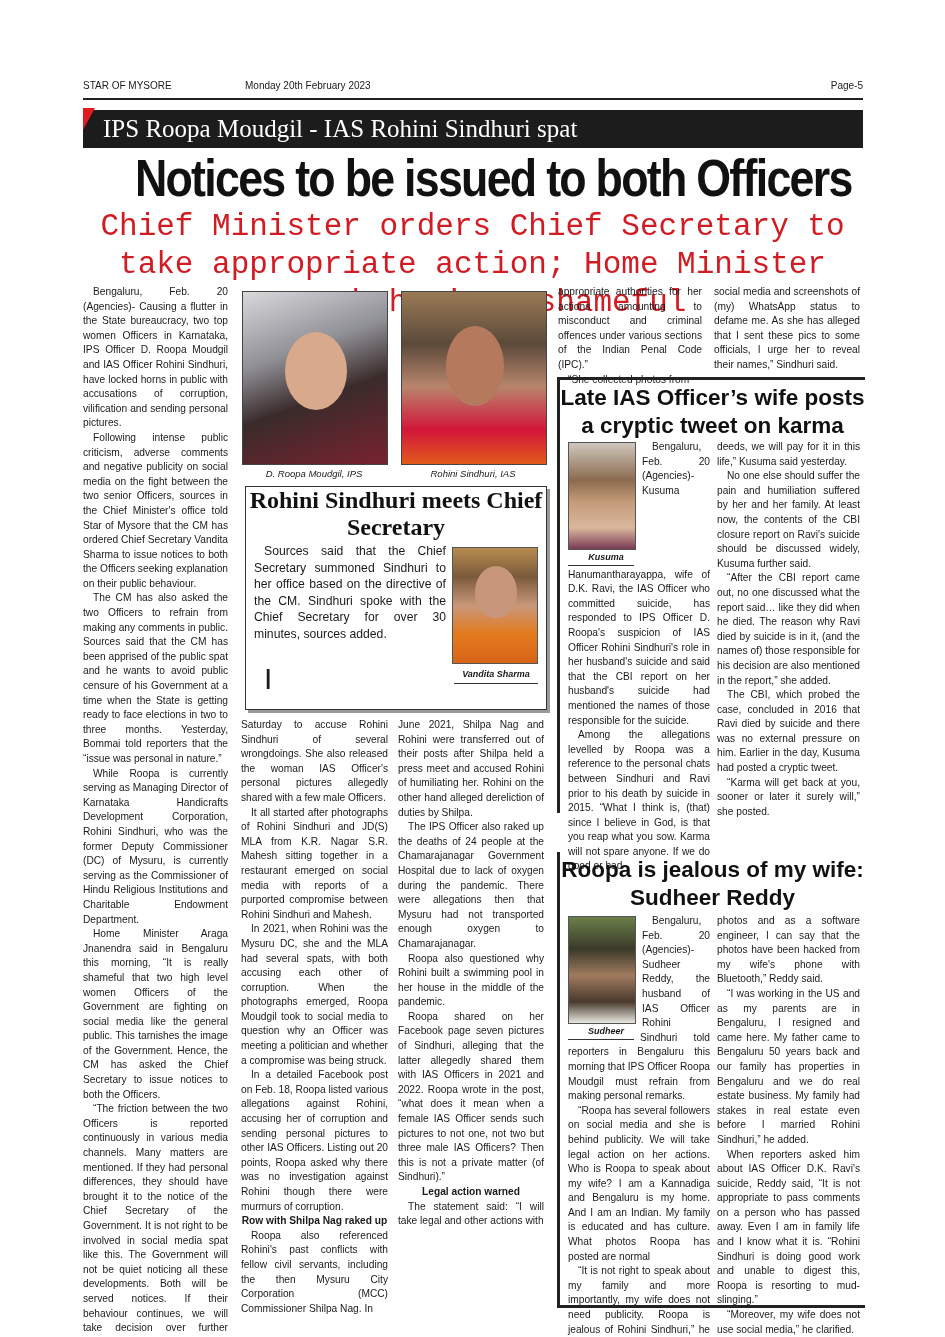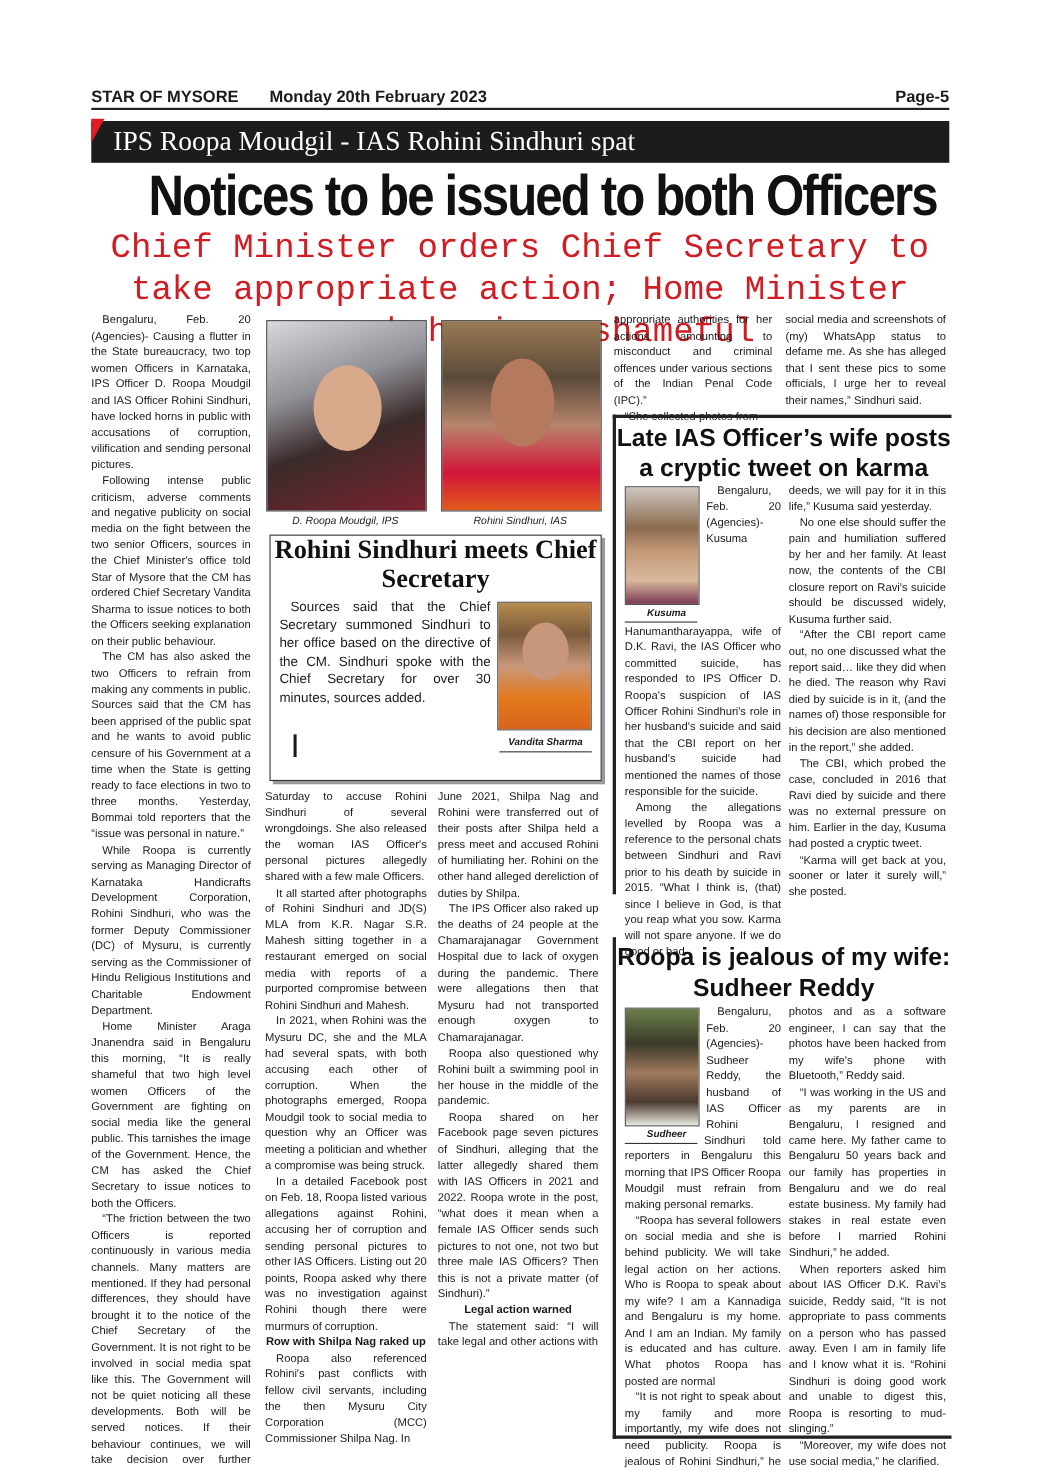--- a/index.html
+++ b/index.html
@@ -1,17 +1,17 @@
 <!DOCTYPE html>
 <html><head>
 <meta charset="utf-8">
 <style>
   html, body { margin:0; padding:0; background:#fff; }
   body { width:945px; height:1337px; position:relative; overflow:hidden; font-family:"Liberation Sans", sans-serif; color:#1a1a1a; }
-  .masthead { position:absolute; left:83px; top:80px; width:780px; height:16px; font-weight:bold; font-size:15px; }
+  .masthead { position:absolute; left:83px; top:80px; width:780px; height:16px; font-weight:normal; font-size:10px; }
   .masthead .paper { position:absolute; left:0; top:0; }
   .masthead .date { position:absolute; left:162px; top:0; }
   .masthead .page { position:absolute; right:0; top:0; }
   .rule-top { position:absolute; left:83px; top:98px; width:780px; height:2px; background:#222; }
   .kicker { position:absolute; left:83px; top:110px; width:780px; height:38px; background:#1c1c1c; }
   .kicker .tri { position:absolute; left:0; top:-2px; width:0; height:0; border-top:22px solid #e01b22; border-right:12px solid transparent; }
   .kicker .text { position:absolute; left:20px; top:4px; color:#fff; font-family:"Liberation Serif", serif; font-size:25px; line-height:30px; }
   .headline { position:absolute; left:80px; top:148px; width:785px; text-align:center; font-family:"Liberation Sans", sans-serif; font-weight:bold; font-size:52px; line-height:60px; letter-spacing:-2px; transform:scaleX(0.86); transform-origin:center; white-space:nowrap; color:#111; }
   .subhead { position:absolute; left:80px; top:208px; width:785px; text-align:center; font-family:Liberation Mono, monospace; color:#d01c22; font-size:31px; line-height:38px; }
   .col { position:absolute; font-size:10.2px; line-height:14.6px; text-align:justify; }

